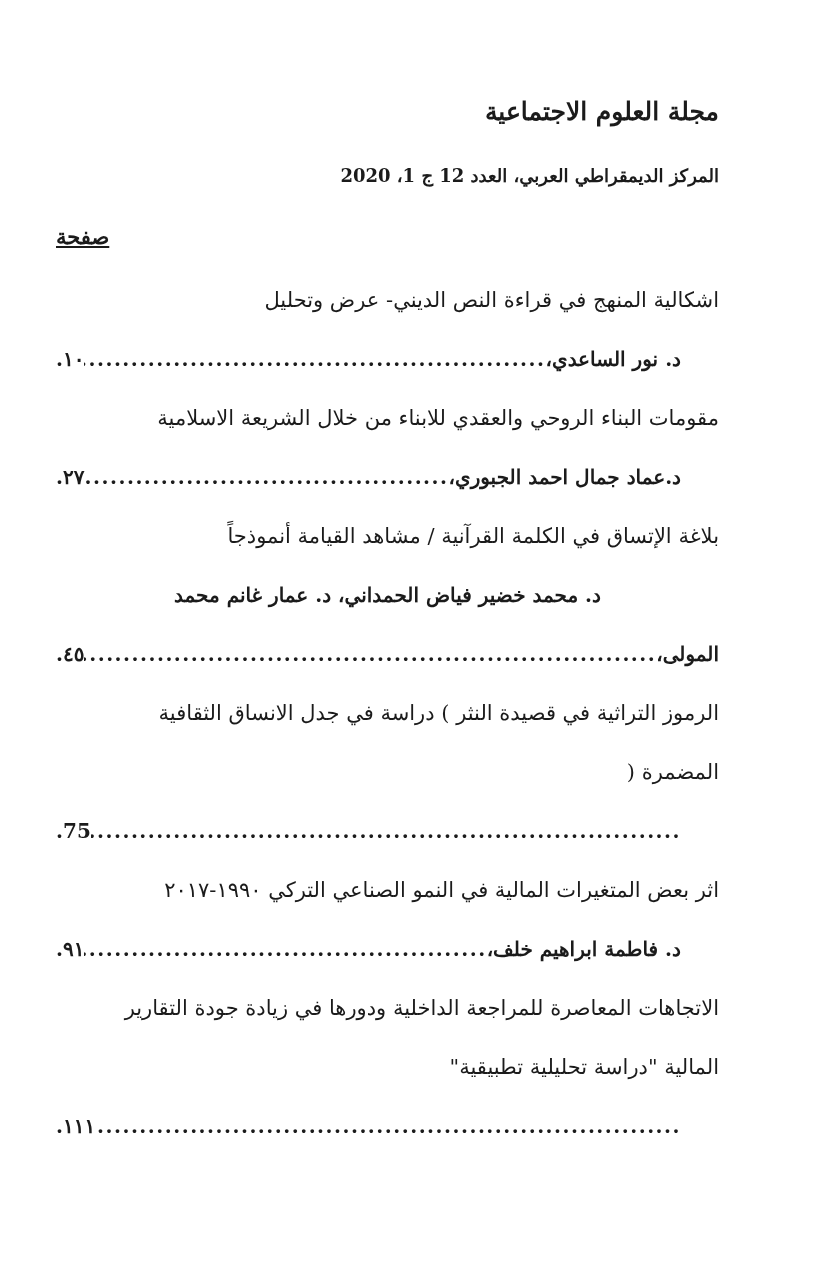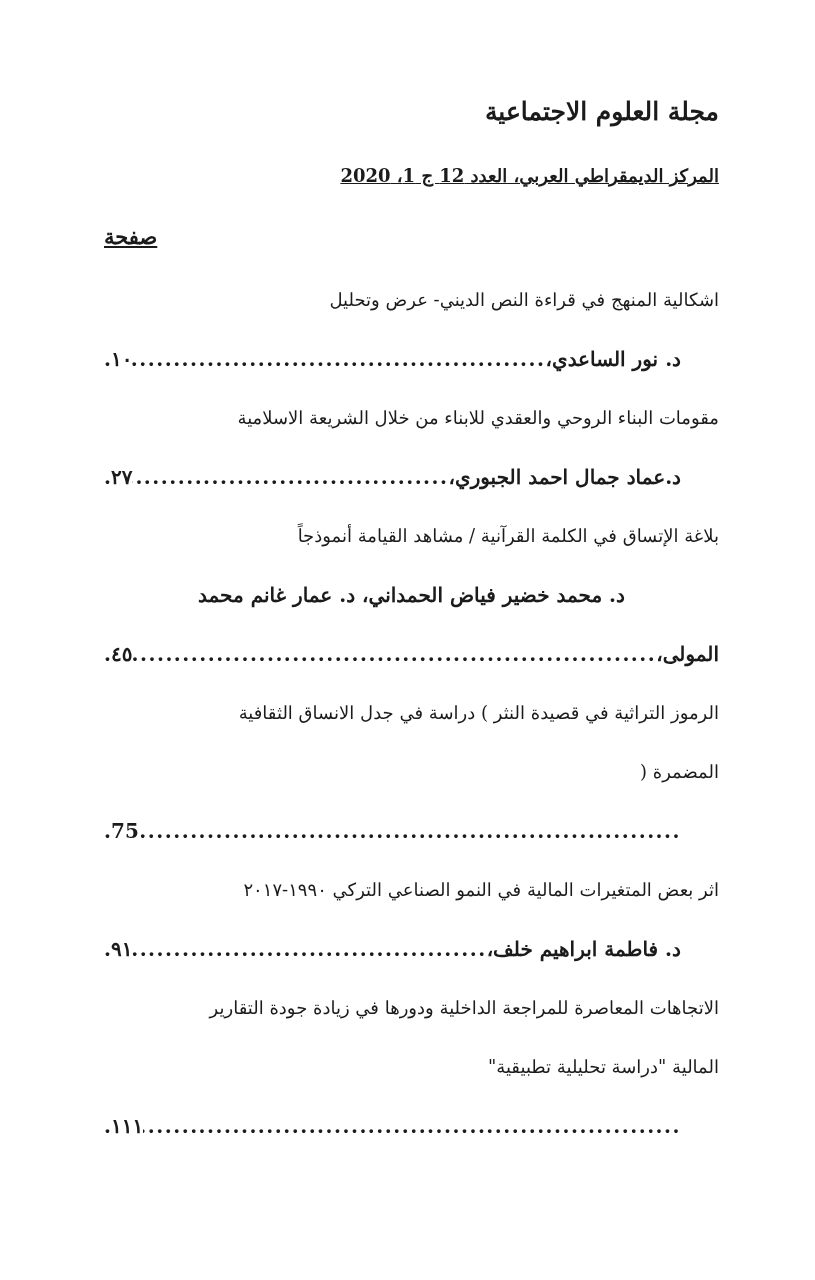--- a/index.html
+++ b/index.html
@@ -4,47 +4,47 @@
 <style>
   html, body { margin: 0; padding: 0; background: #ffffff; }
   body {
     width: 815px; height: 1280px;
     font-family: "DejaVu Serif", "Liberation Serif", serif;
     color: #1b1b1b;
   }
   .page {
     box-sizing: border-box;
     width: 797px; height: 1280px;
-    padding: 94px 78px 0 104px;
+    padding: 94px 78px 0 56px;
     direction: rtl;
     overflow: hidden;
     background: #ffffff;
   }
   .journal-title {
     font-size: 25px; font-weight: bold;
     line-height: 36px; text-align: right;
   }
   .journal-issue {
     margin-top: 30px;
     font-size: 18px; font-weight: bold;
-    line-height: 32px;  text-decoration: underline;
+    line-height: 32px; 
   }
   .toc-heading {
     margin-top: 40px;
     font-size: 26px; font-weight: bold;
     line-height: 40px; text-align: left;
   }
   .page-label {
     margin-top: 28px;
     font-size: 21px; font-weight: bold;
     line-height: 34px; text-align: left; text-decoration: underline;
   }
   .entries { margin-top: 28px; }
   .title-line {
-    font-size: 18px; font-weight: 400;
+    font-size: 21px; font-weight: 400;
     line-height: 36px; margin-bottom: 23px;
     text-align: right; white-space: nowrap;
   }
   .author-center {
     font-size: 20px; font-weight: bold;
     line-height: 36px; margin-bottom: 23px;
     text-align: center; white-space: nowrap;
   }
   .leader-row {
     display: flex; align-items: baseline;

